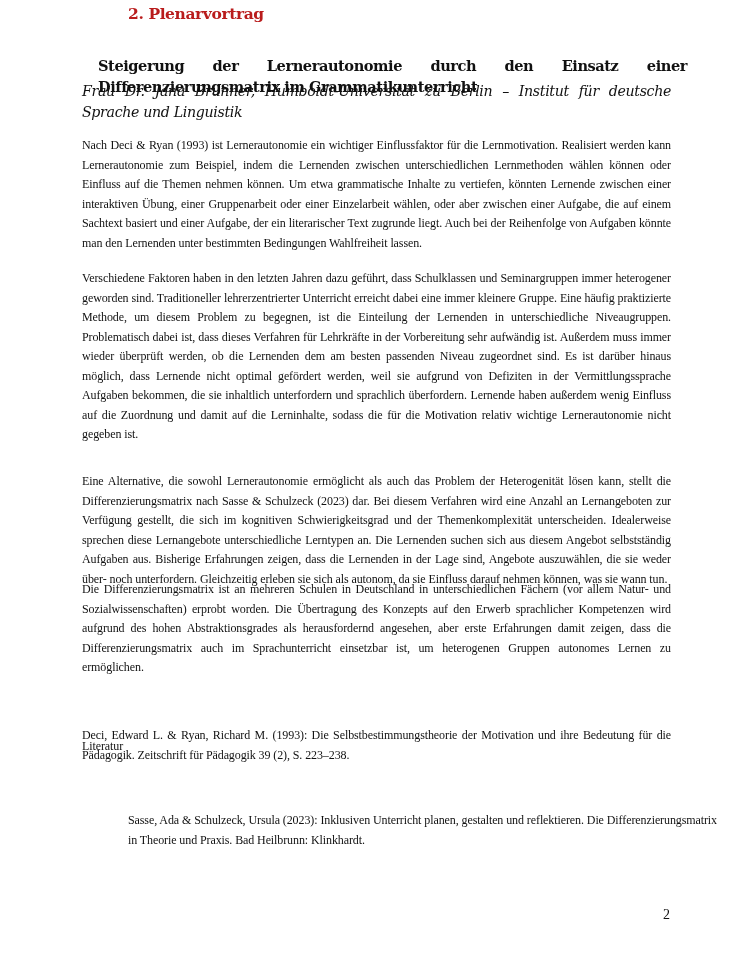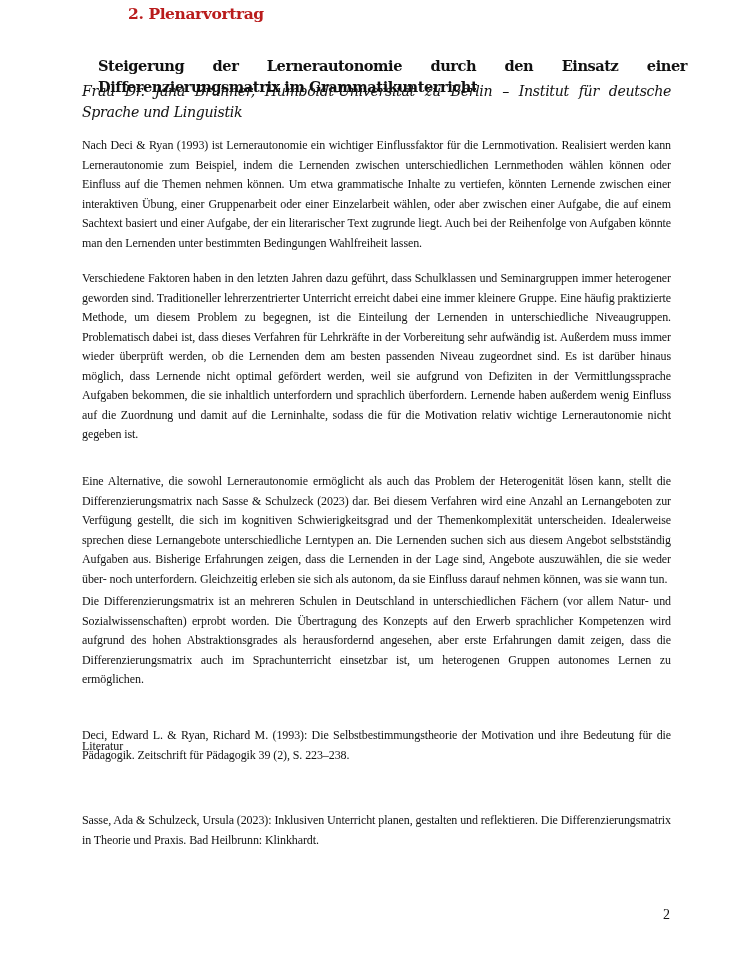--- a/index.html
+++ b/index.html
@@ -73,24 +73,24 @@
     font-family: "Liberation Serif", serif;
     font-size: 12px;
     line-height: 19.55px;
     text-align: justify;
     margin: 0;
     letter-spacing: -0.1px;
   }
   .p1 { top: 136px; }
   .p2 { top: 269px; font-family: Liberation Serif, serif; }
   .p3 { top: 472px; }
-  .p4 { top: 592px; }
+  .p4 { top: 580px; }
   .lit-heading { top: 737px; }
   .ref1 { top: 726px; }
-  .ref2 { top: 811px; }
+  .ref2 { top: 811px; margin-left: 46px; }
   .page-number {
     position: absolute;
     left: 663px;
     top: 907px;
     font-family: "Liberation Serif", serif;
     font-size: 14px;
     color: #111;
   }
 </style>
 </head>

